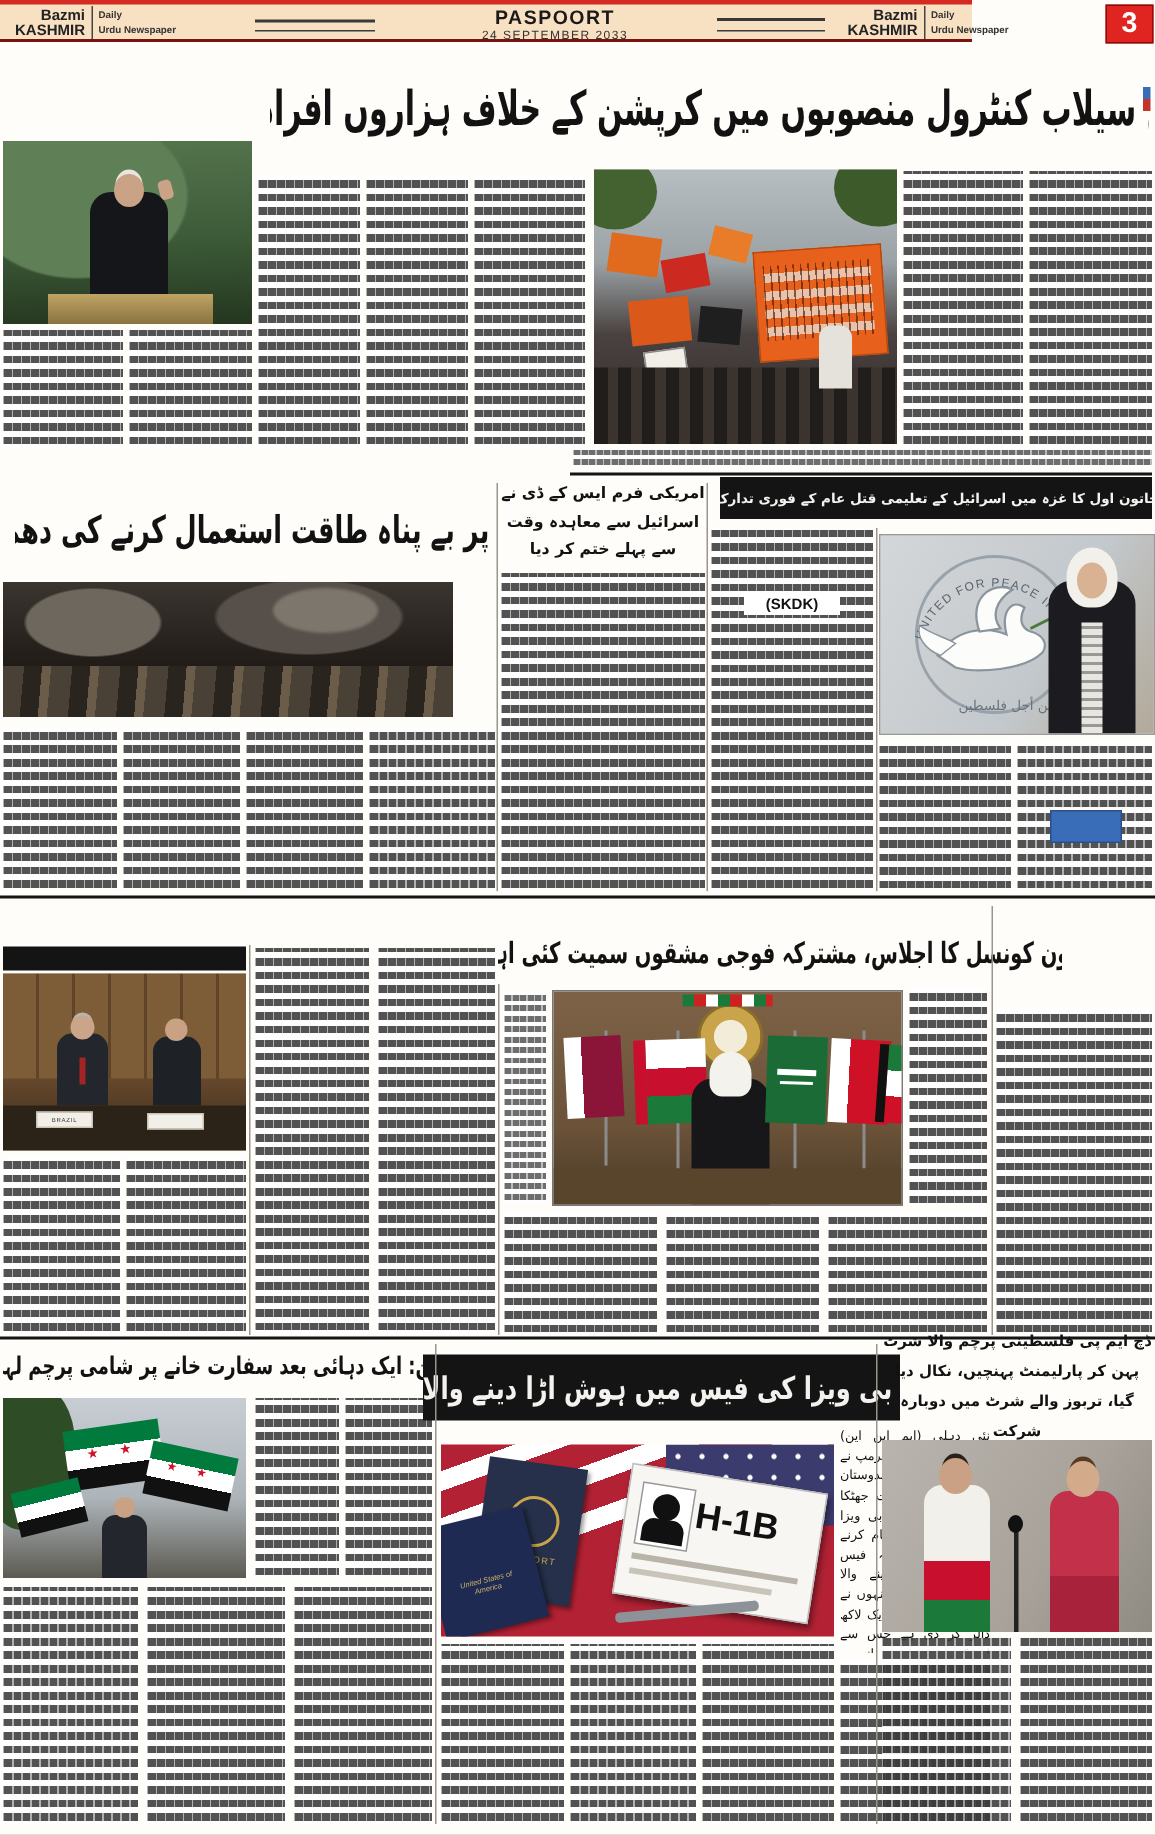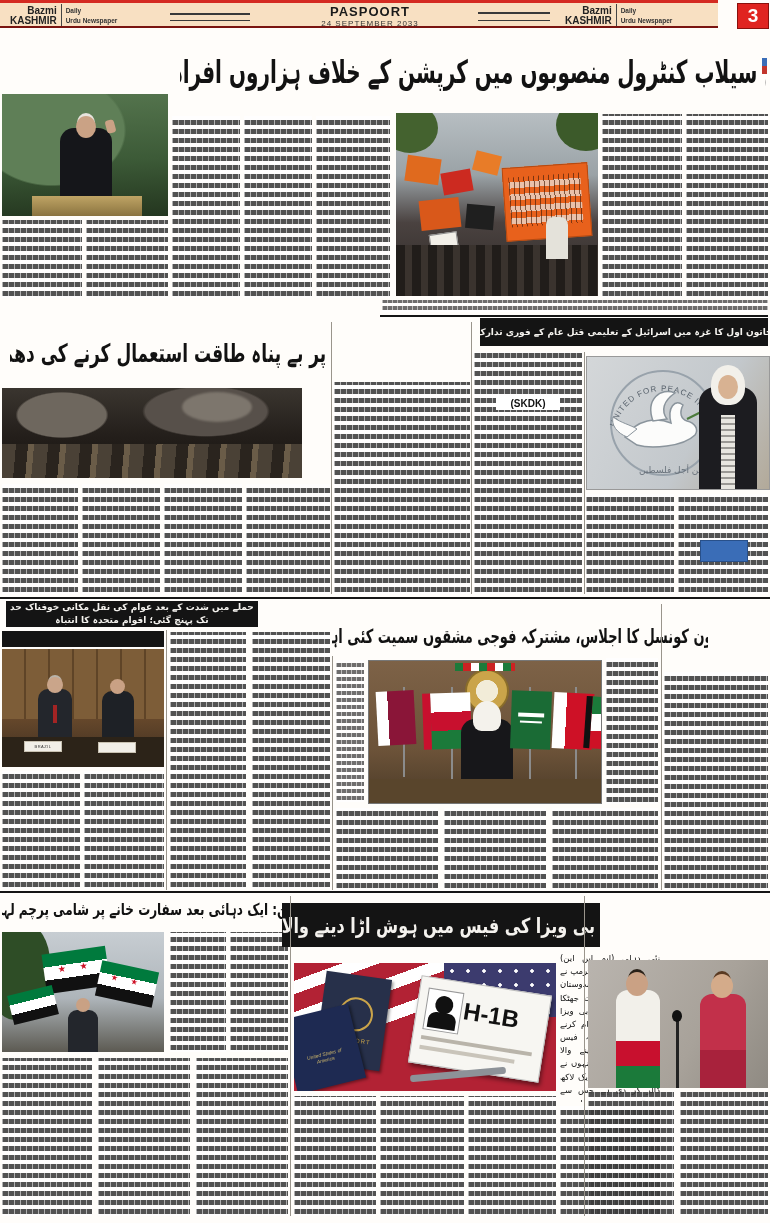--- a/index.html
+++ b/index.html
@@ -25,21 +25,21 @@
   .vsep{background:#9a958c;width:1px;}
   .photo{overflow:hidden;}
   .plate{background:#f2efe8;color:#333;font-size:4px;letter-spacing:.5px;display:flex;align-items:center;justify-content:center;border:1px solid #c9c2b2;}
   .flagpole{width:2px;background:#8b8b8b;}
 </style>
 </head>
 <body>
 
 <div class="page">
 
-  <div class="abs" style="left:0;top:0;width:718px;height:28px;background:#f8e0c2;border-top:3px solid #d42a22;border-bottom:2px solid #7a1410;box-sizing:border-box;">
+  <div class="abs" style="left:0;top:0;width:648px;height:28px;background:#f8e0c2;border-top:3px solid #d42a22;border-bottom:2px solid #7a1410;box-sizing:border-box;">
 
     <div class="abs" style="left:10px;top:1px;width:150px;height:22px;display:flex;gap:4px;">
       <div style="text-align:right;line-height:10px;padding-top:2px;">
         <div style="font-weight:bold;font-size:10px;color:#222;">Bazmi</div>
         <div style="font-weight:bold;font-size:10px;color:#222;">KASHMIR</div>
       </div>
       <div style="border-left:1px solid #444;padding-left:4px;line-height:10px;padding-top:2px;">
         <div style="font-size:6.5px;font-weight:bold;color:#333;">Daily</div>
         <div style="font-size:6.5px;font-weight:bold;color:#333;">Urdu Newspaper</div>
       </div>
@@ -110,20 +110,23 @@
   <div class="abs ft" style="left:602px;top:114px;width:80px;height:184px;"></div>
   <div class="abs ft" style="left:686px;top:114px;width:82px;height:184px;"></div>
 
   <div class="abs ft7" style="left:382px;top:300px;width:386px;height:12px;"></div>
   <div class="abs rule" style="left:380px;top:315px;width:388px;height:2px;"></div>
 
   <div class="abs hcenter urdu nowrap" style="left:10px;top:324px;width:320px;height:58px;">
     <span style="font-size:17px;font-weight:bold;transform:scale(1,1.5);display:inline-block;">غزہ پر بے پناہ طاقت استعمال کرنے کی دھمکی</span>
   </div>
 
+  <div class="abs hcenter urdu" style="left:334px;top:320px;width:136px;height:56px;font-size:10.5px;font-weight:bold;line-height:1.8;">
+    <span>امریکی فرم ایس کے ڈی نے اسرائیل سے معاہدہ وقت سے پہلے ختم کر دیا</span>
+  </div>
 
   <div class="abs bar hcenter urdu nowrap" style="left:480px;top:318px;width:288px;height:28px;font-size:9px;font-weight:bold;">
     <span>ترکی کی خاتون اول کا غزہ میں اسرائیل کے تعلیمی قتل عام کے فوری تدارک کا مطالبہ</span>
   </div>
 
   <div class="abs photo" style="left:586px;top:356px;width:182px;height:132px;background:linear-gradient(120deg,#d4d7d9 0%,#c3c8cc 60%,#b2a999 100%);border:1px solid #999;">
     <svg class="abs" style="left:0;top:0;" width="182" height="132" viewBox="0 0 182 132">
       <circle cx="76" cy="66" r="52" fill="none" stroke="#98a2ab" stroke-width="2"></circle>
       <defs>
           <path id="arcp" d="M 28,70 A 50,50 0 0 1 124,70"></path>
@@ -162,23 +165,20 @@
   </div>
   <div class="abs ft" style="left:586px;top:494px;width:88px;height:100px;"></div>
   <div class="abs ft" style="left:678px;top:494px;width:90px;height:100px;"></div>
   <div class="abs" style="left:700px;top:540px;width:46px;height:20px;background:#3a6db7;border:1px solid #28508a;"></div>
 
   <div class="abs vsep" style="left:331px;top:322px;height:272px;"></div>
   <div class="abs vsep" style="left:471px;top:322px;height:272px;"></div>
   <div class="abs vsep" style="left:584px;top:352px;height:242px;"></div>
   <div class="abs rule" style="left:0;top:597px;width:770px;height:2px;"></div>
 
-  <div class="abs bar hcenter urdu" style="left:6px;top:601px;width:252px;height:26px;font-size:9px;font-weight:bold;line-height:1.4;padding:0 4px;box-sizing:border-box;">
-    <span>حملے میں شدت کے بعد عوام کی نقل مکانی خوفناک حد تک پہنچ گئی؛ اقوام متحدہ کا انتباہ</span>
-  </div>
 
   <div class="abs bar ftw" style="left:2px;top:631px;width:162px;height:16px;"></div>
   <div class="abs photo" style="left:2px;top:649px;width:162px;height:118px;background:
       linear-gradient(180deg,#7a5a36 0%,#6a4a2c 55%,#3a2d20 100%);">
     <div class="abs" style="left:0;top:0;width:162px;height:70px;background:repeating-linear-gradient(90deg,#7d5d38 0 22px,#5f4427 22px 24px);"></div>
     <div class="abs" style="left:36px;top:40px;width:34px;height:48px;background:#23262c;border-radius:10px 10px 0 0;"></div>
     <div class="abs" style="left:45px;top:28px;width:16px;height:16px;background:#caa58a;border-radius:50%;box-shadow:0 -3px 0 -1px #b9b4aa;"></div>
     <div class="abs" style="left:51px;top:56px;width:4px;height:18px;background:#a32424;"></div>
     <div class="abs" style="left:100px;top:42px;width:32px;height:46px;background:#1e2126;border-radius:10px 10px 0 0;"></div>
     <div class="abs" style="left:108px;top:30px;width:15px;height:15px;background:#c9a184;border-radius:50%;"></div>
@@ -281,20 +281,23 @@
   </div>
 
   <div class="abs urdu" style="left:560px;top:952px;width:100px;height:150px;font-size:8.5px;line-height:1.55;text-align:justify;overflow:hidden;">
     <span>نئی دہلی (ایم این این) امریکی صدر ڈونالڈ ٹرمپ نے خصوصی طور پر ہندوستان کو ایک اور زبردست جھٹکا دیتے ہوئے ایچ ون بی ویزا پروگرام کے تحت کام کرنے والوں کیلئے سالانہ فیس میں ہوش اڑا دینے والا اضافہ کر دیا ہے۔ انہوں نے اس ویزا کی فیس ایک لاکھ ڈالر کر دی ہے جس سے امریکہ میں بڑے پیمانے پر کام کر رہے ہندوستانی ملازمین متاثر ہوں گے۔</span>
   </div>
   <div class="abs ft" style="left:560px;top:1106px;width:100px;height:110px;"></div>
   <div class="abs ft" style="left:294px;top:1096px;width:82px;height:120px;"></div>
   <div class="abs ft" style="left:380px;top:1096px;width:84px;height:120px;"></div>
   <div class="abs ft" style="left:468px;top:1096px;width:88px;height:120px;"></div>
 
+  <div class="abs hcenter urdu" style="left:588px;top:896px;width:180px;height:58px;font-size:10px;font-weight:bold;line-height:2.0;">
+    <span>ڈچ ایم پی فلسطینی پرچم والا شرٹ پہن کر پارلیمنٹ پہنچیں، نکال دیا گیا، تربوز والے شرٹ میں دوبارہ شرکت</span>
+  </div>
   <div class="abs photo" style="left:588px;top:960px;width:180px;height:128px;background:linear-gradient(120deg,#b9b4ae 0%,#a8a29a 60%,#8f8a82 100%);">
     <div class="abs" style="left:28px;top:30px;width:44px;height:98px;background:linear-gradient(180deg,#f2f0ea 0 52%,#c8102e 52% 78%,#1b7a3a 78%);border-radius:12px 12px 0 0;"></div>
     <div class="abs" style="left:38px;top:12px;width:22px;height:24px;background:#caa184;border-radius:50%;box-shadow:0 -5px 0 -2px #2a2118;"></div>
     <div class="abs" style="left:112px;top:34px;width:46px;height:94px;background:linear-gradient(180deg,#c2304a 0 60%,#a8223c 60%);border-radius:12px 12px 0 0;"></div>
     <div class="abs" style="left:123px;top:14px;width:22px;height:24px;background:#d4ab8a;border-radius:50%;box-shadow:0 -5px 0 -2px #5a3a22;"></div>
     <div class="abs" style="left:88px;top:58px;width:3px;height:70px;background:#222;"></div>
     <div class="abs" style="left:84px;top:50px;width:10px;height:12px;background:#111;border-radius:50%;"></div>
   </div>
   <div class="abs ft" style="left:588px;top:1092px;width:86px;height:124px;"></div>
   <div class="abs ft" style="left:680px;top:1092px;width:88px;height:124px;"></div>

